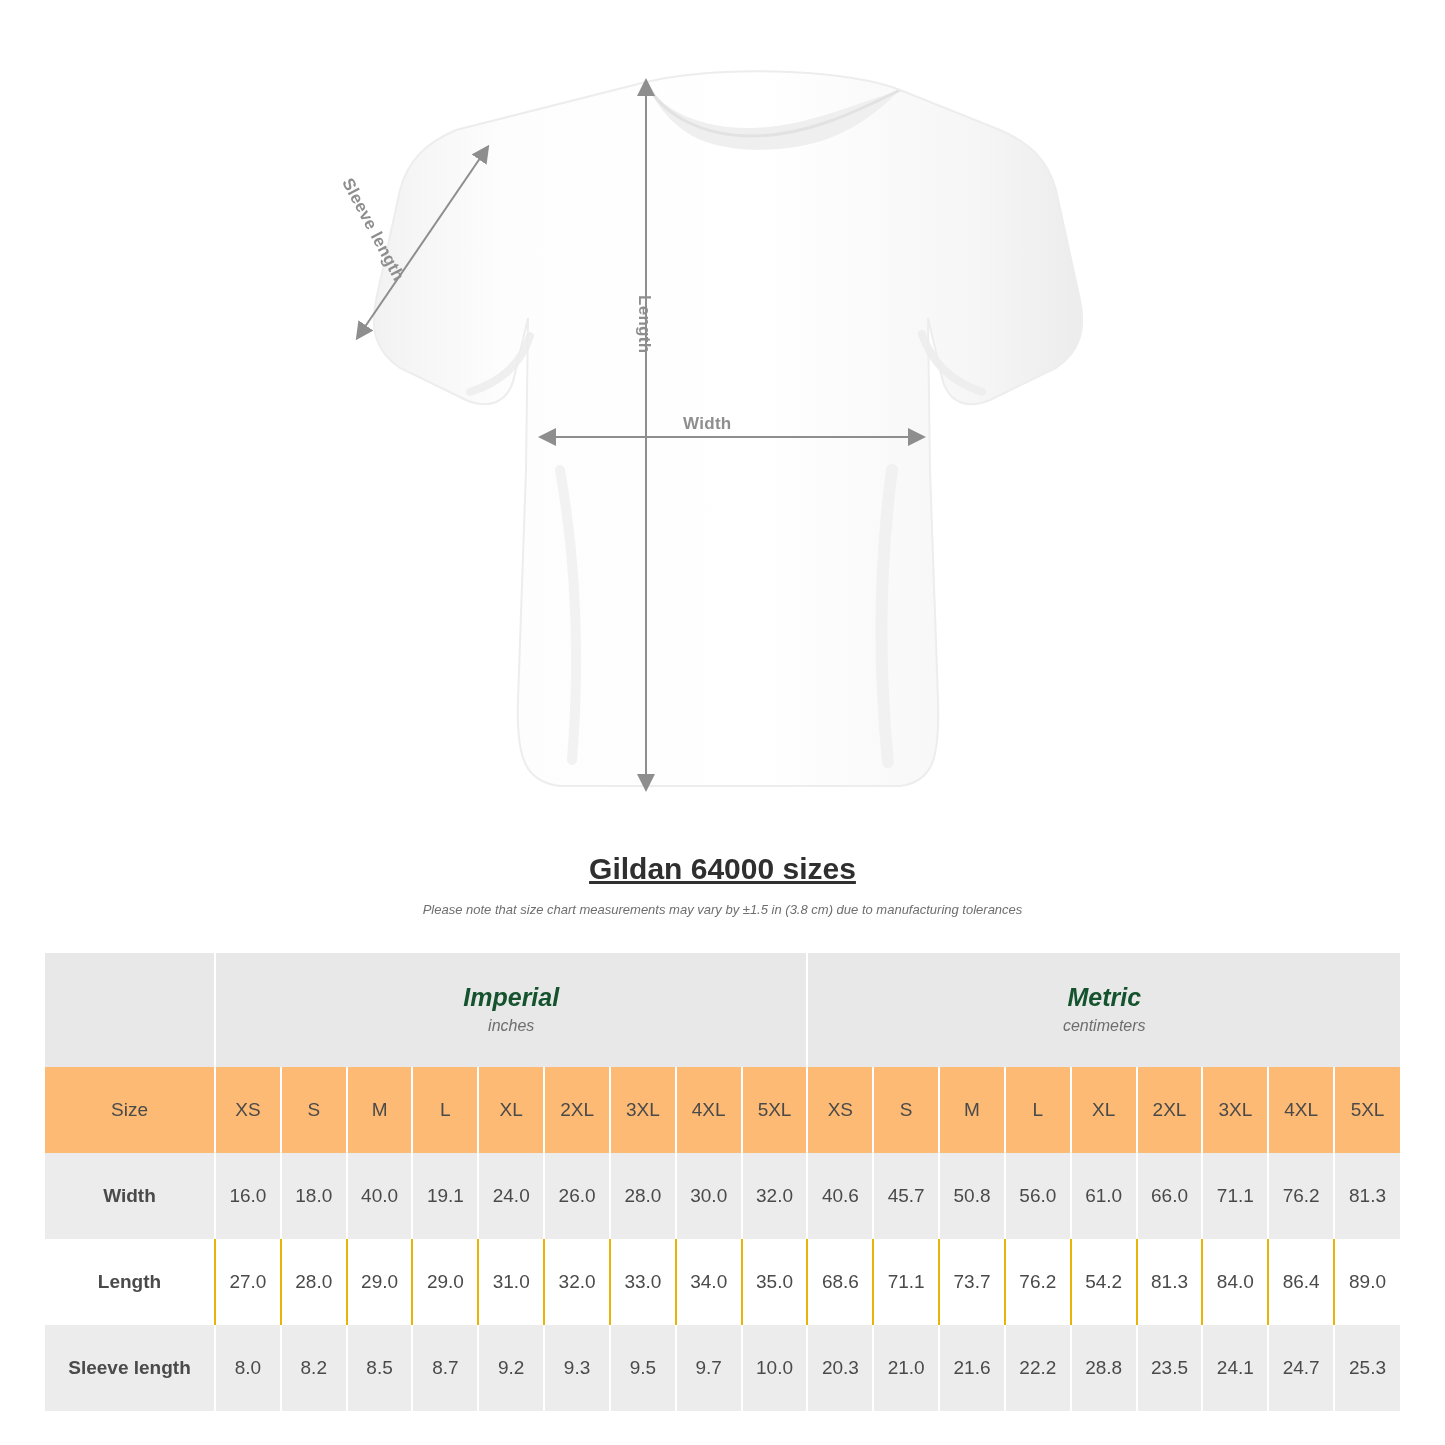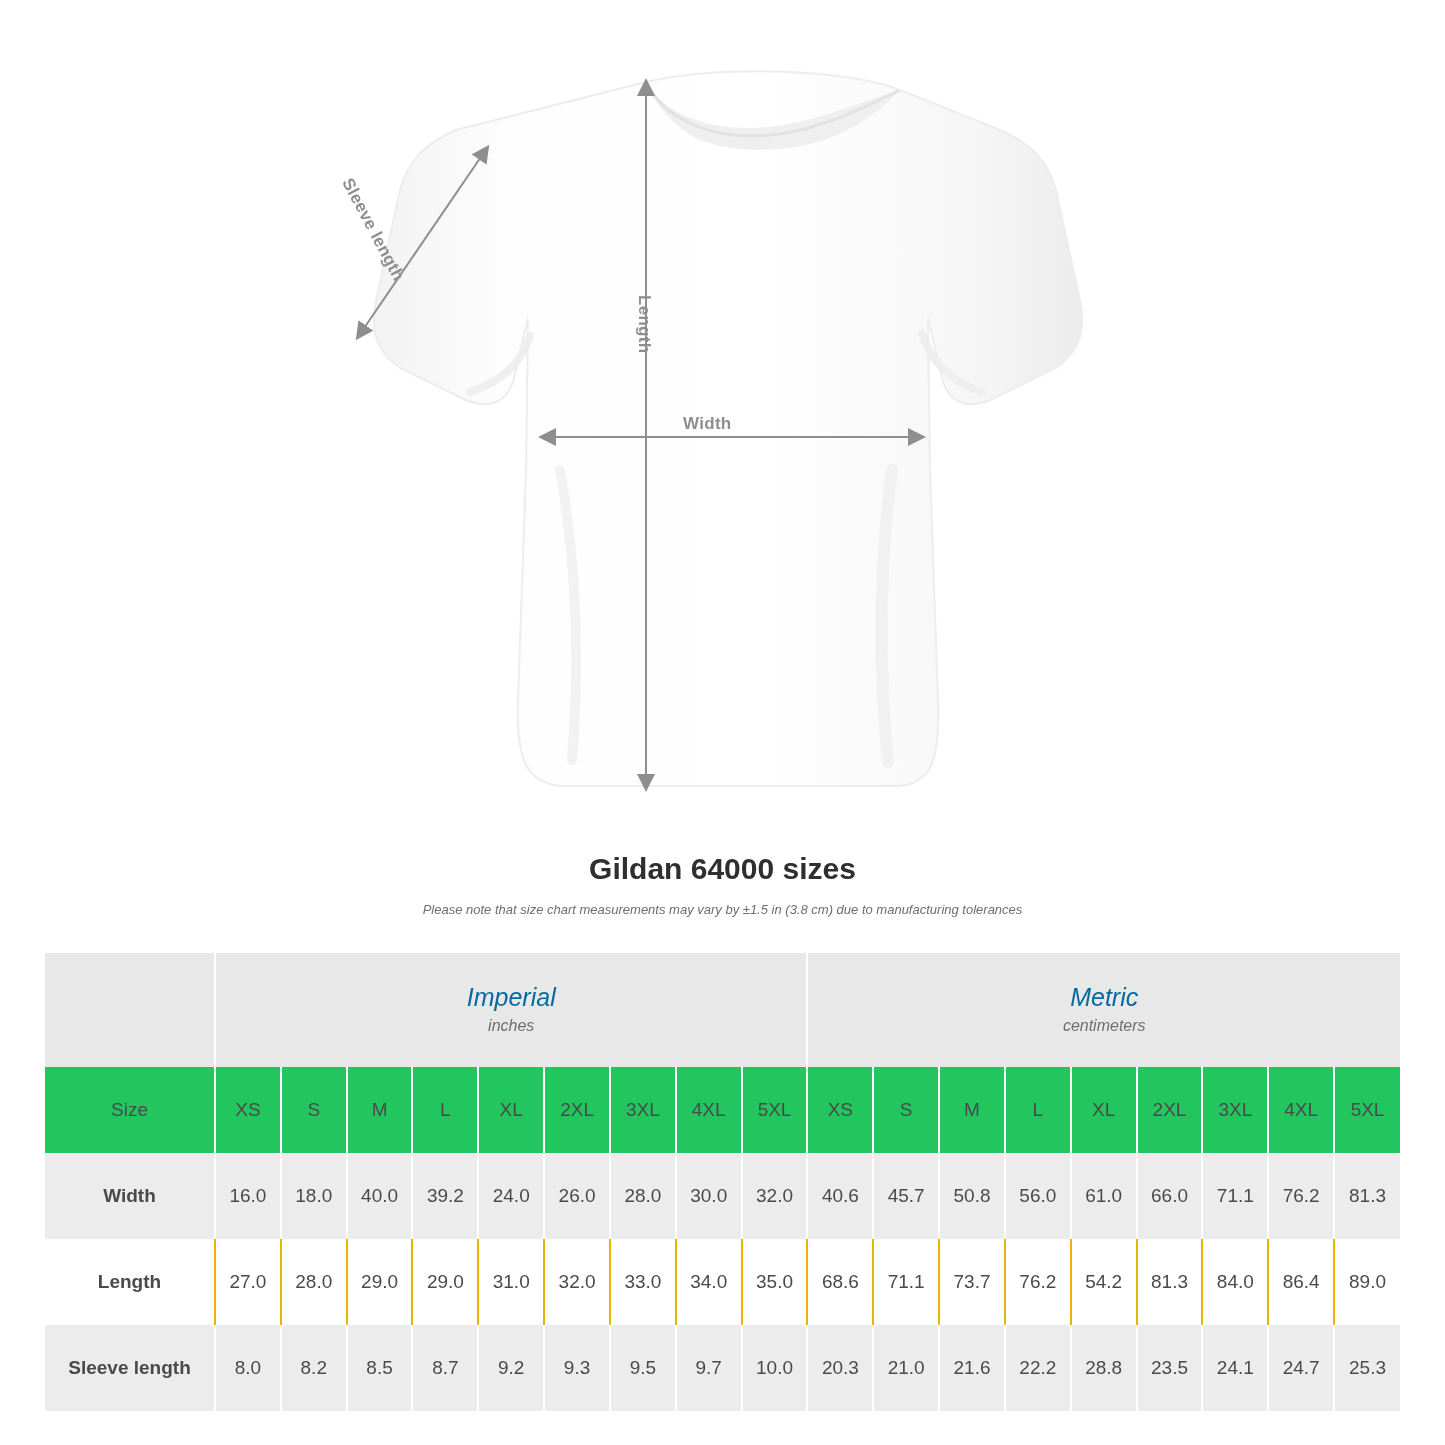--- a/index.html
+++ b/index.html
@@ -54,20 +54,21 @@
   
   .title-block {
     text-align: center;
     margin-top: 32px;
   }
   .chart-title {
     font-size: 30px;
     font-weight: bold;
     color: #2f2f2f;
     margin: 0;
+    text-decoration: underline;
   }
   .chart-note {
     font-size: 13px;
     font-style: italic;
     color: #6e6e6e;
     margin: 16px 0 0 0;
   }
 
   
   .table-wrap {
@@ -83,33 +84,33 @@
     vertical-align: middle;
     font-weight: normal;
   }
   .unit-row td {
     height: 112px;
     background: #e8e8e8;
   }
   .unit-name {
     font-size: 25px;
     font-style: italic;
-    font-weight: normal;
-    color: #0369a1;
+    font-weight: bold;
+    color: #14532d;
     line-height: 1.25;
   }
   .unit-sub {
     font-size: 16px;
     font-style: italic;
     color: #6e6e6e;
     line-height: 1.6;
   }
   .head-row td {
     height: 84px;
-    background: #22c55e;
+    background: #fdba74;
     font-size: 19px;
     font-weight: bold;
     color: #4a4a4a;
   }
   .head-row td.rowhead {
     font-size: 19px;
   }
   .data-row td {
     height: 84px;
     font-size: 19px;
@@ -271,21 +272,21 @@
         <td>3XL</td>
         <td>4XL</td>
         <td>5XL</td>
       </tr>
 
       <tr class="data-row row-shaded">
         <td class="col-first rowhead">Width</td>
         <td>16.0</td>
         <td>18.0</td>
         <td>40.0</td>
-        <td>39.2</td>
+        <td>19.1</td>
         <td>24.0</td>
         <td>26.0</td>
         <td>28.0</td>
         <td>30.0</td>
         <td>32.0</td>
         <td>40.6</td>
         <td>45.7</td>
         <td>50.8</td>
         <td>56.0</td>
         <td>61.0</td>

